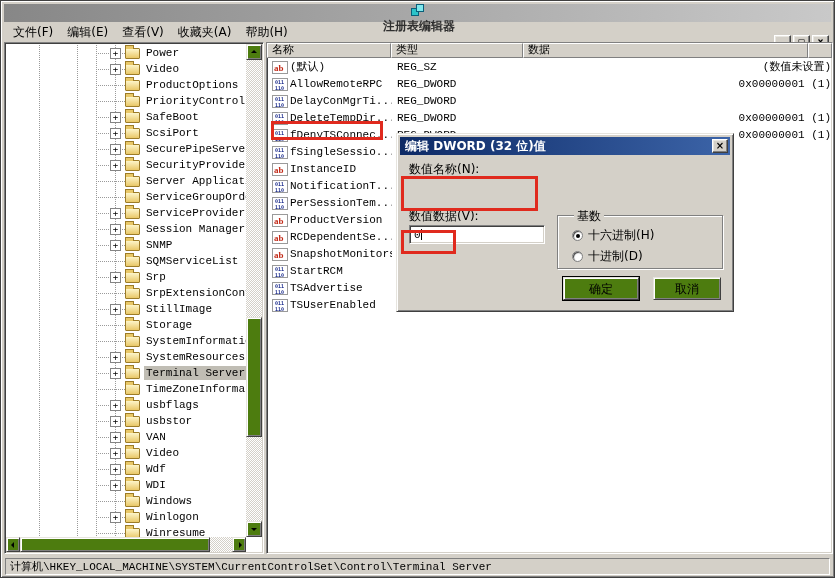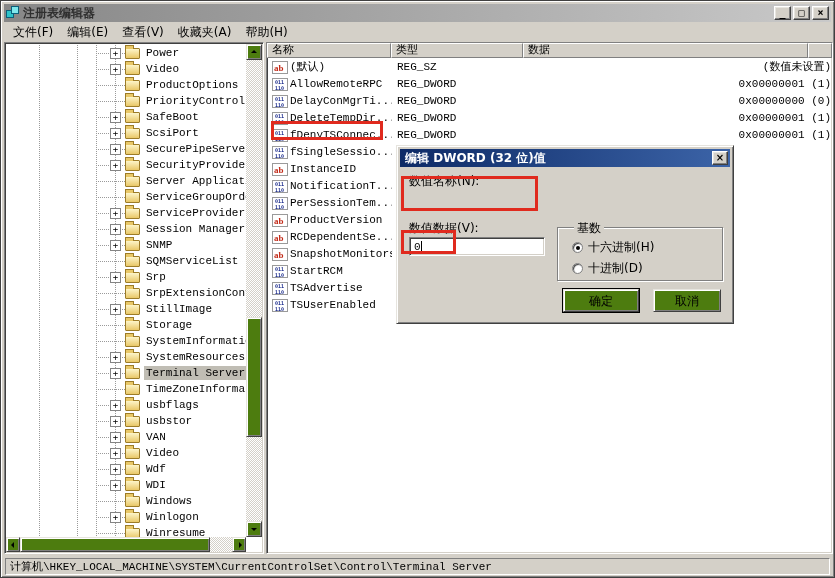--- a/index.html
+++ b/index.html
@@ -3,21 +3,21 @@
 <meta charset="utf-8">
 <style>
   html,body{margin:0;padding:0;background:#555;}
   *{box-sizing:border-box;}
   .window{position:relative;width:835px;height:578px;background:#d4d0c8;
     border:1px solid #404040;box-shadow:inset 1px 1px 0 #fff, inset -1px -1px 0 #808080;
     font-family:"DejaVu Sans",sans-serif;font-size:12px;color:#000;overflow:hidden;}
   
   .titlebar{position:absolute;left:3px;top:3px;right:3px;height:18px;
     background:linear-gradient(to right,#878787,#c9c9c9);
-    display:flex;align-items:center;padding:0 2px;}
+    display:flex;align-items:center;padding:0 2px;flex-direction:column;}
   .title-text{font-weight:bold;color:#2f2f2f;margin-left:3px;white-space:nowrap;}
   .app-icon{width:14px;height:14px;position:relative;flex:0 0 auto;}
   .app-icon i{position:absolute;display:block;}
   .app-icon .c1{left:0;top:4px;width:8px;height:8px;background:#2cc3c9;border:1px solid #0a5f7a;}
   .app-icon .c2{left:5px;top:0;width:8px;height:8px;background:#7fe7ec;border:1px solid #0a5f7a;}
   .winbtns{margin-left:auto;display:flex;gap:2px;}
   .wbtn{width:17px;height:14px;background:#d4d0c8;border:1px solid;border-color:#fff #404040 #404040 #fff;
     box-shadow:inset -1px -1px 0 #808080, inset 1px 1px 0 #e8e6e0;
     font:bold 10px "DejaVu Sans Mono",monospace;text-align:center;line-height:12px;padding:0;}
   .menubar{position:absolute;left:3px;top:22px;right:3px;height:19px;display:flex;align-items:center;padding-left:2px;}
@@ -72,21 +72,21 @@
   .cell-data{flex:1;padding-left:7px;overflow:hidden;text-align:right;}
   .vicon{position:relative;width:16px;height:13px;background:#fff;border:1px solid #9a9a9a;display:block;}
   .icon-ab::before{content:"ab";position:absolute;left:1px;top:0;font:bold 9px/12px "Liberation Serif",serif;color:#c22a18;}
   .icon-dword::before{content:"011";position:absolute;left:2px;top:0;font:bold 5px/6px "DejaVu Sans Mono",monospace;color:#20308e;}
   .icon-dword::after{content:"110";position:absolute;left:2px;top:6px;font:bold 5px/6px "DejaVu Sans Mono",monospace;color:#20308e;}
   
   .statusbar{position:absolute;left:3px;top:556px;right:3px;height:19px;padding:1px;}
   .status-field{height:100%;border:1px solid;border-color:#808080 #fff #fff #808080;
     font:11px/15px "Liberation Mono",monospace;padding:1px 4px;white-space:nowrap;overflow:hidden;}
   
-  .dialog{position:absolute;left:395px;top:144px;width:338px;height:179px;background:#d4d0c8;
+  .dialog{position:absolute;left:395px;top:132px;width:338px;height:179px;background:#d4d0c8;
     border:1px solid;border-color:#e6e4de #404040 #404040 #e6e4de;
     box-shadow:inset 1px 1px 0 #fff, inset -1px -1px 0 #808080;}
   .dlg-titlebar{position:absolute;left:3px;top:3px;right:3px;height:18px;
     background:linear-gradient(to right,#0d2a66,#3c64a8);display:flex;align-items:center;padding:0 2px 0 5px;}
   .dlg-title{color:#fff;font-weight:bold;font-size:12px;white-space:nowrap;}
   .dlg-close{margin-left:auto;width:16px;height:14px;font:bold 10px/12px "DejaVu Sans",sans-serif;text-align:center;padding:0;}
   .dlg-label{position:absolute;font-size:12px;white-space:nowrap;}
   .field{position:absolute;border:1px solid;border-color:#808080 #fff #fff #808080;
     box-shadow:inset 1px 1px 0 #404040, inset -1px -1px 0 #d4d0c8;
     font:11px/16px "Liberation Mono",monospace;padding:1px 4px;white-space:nowrap;}
@@ -330,21 +330,20 @@
           <span class="cell-name">AllowRemoteRPC</span>
           <span class="cell-type">REG_DWORD</span>
           <span class="cell-data">0x00000001 (1)</span>
         </div>
         <div class="list-row">
           <span class="cell-icon">
             <span class="vicon icon-dword"></span>
           </span>
           <span class="cell-name">DelayConMgrTi...</span>
           <span class="cell-type">REG_DWORD</span>
-          <span class="cell-data">0x00000000 (0)</span>
         </div>
         <div class="list-row">
           <span class="cell-icon">
             <span class="vicon icon-dword"></span>
           </span>
           <span class="cell-name">DeleteTempDir...</span>
           <span class="cell-type">REG_DWORD</span>
           <span class="cell-data">0x00000001 (1)</span>
         </div>
         <div class="list-row">

